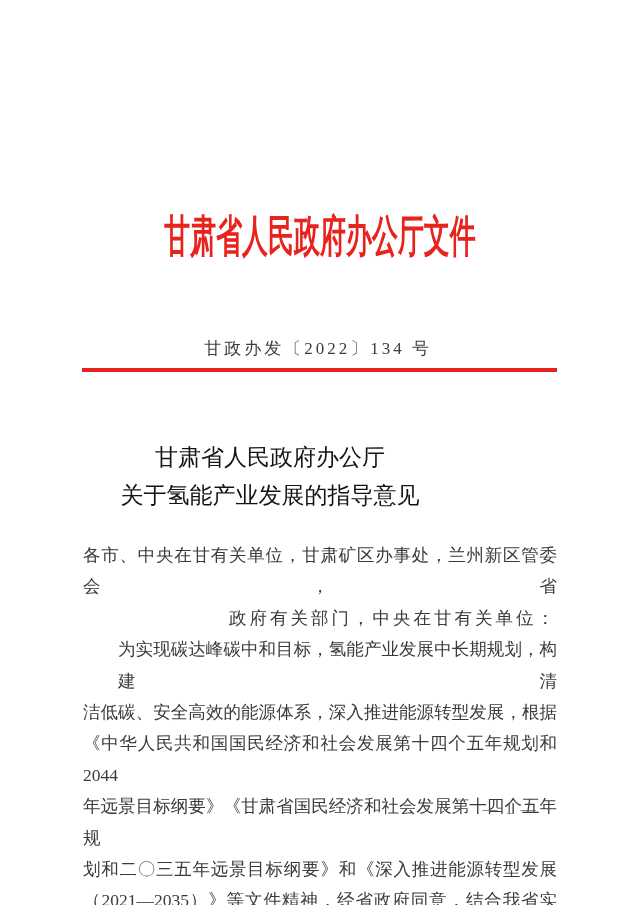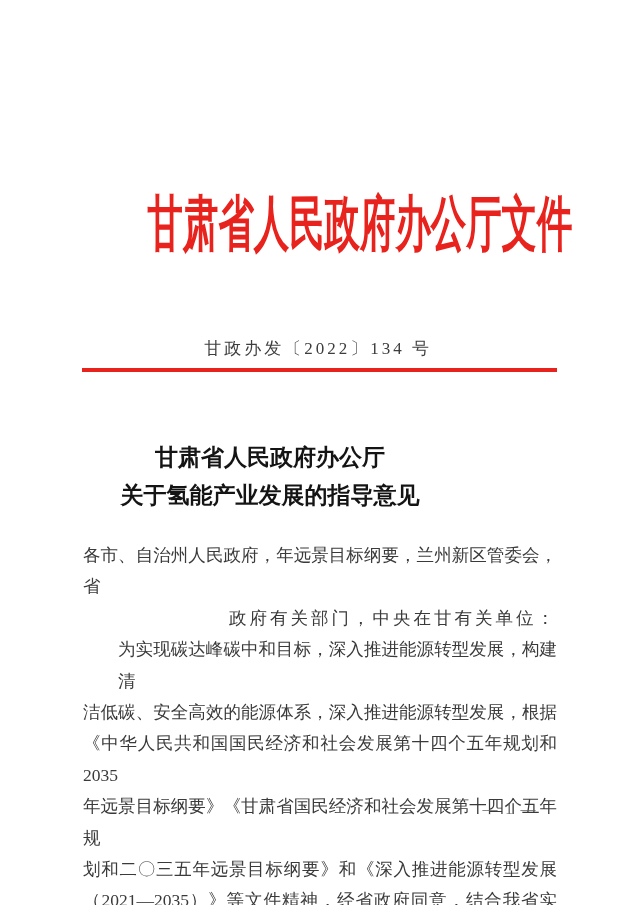--- a/index.html
+++ b/index.html
@@ -12,27 +12,27 @@
     width: 640px;
     height: 905px;
     background: #ffffff;
     overflow: hidden;
     font-family: "Liberation Serif", serif;
   }
 
   
   .letterhead-title {
     position: absolute;
-    top: 187px;
+    top: 200px;
     left: 0;
     width: 640px;
     text-align: center;
     color: #e8231d;
     font-weight: bold;
-    font-size: 60px;
+    font-size: 44px;
     line-height: 74px;
     white-space: nowrap;
   }
   .letterhead-title .condense {
     display: inline-block;
     transform: scaleX(0.59);
     transform-origin: 50% 50%;
   }
 
   
@@ -58,21 +58,21 @@
   }
 
   
   .doc-title {
     position: absolute;
     top: 439px;
     left: 0;
     width: 540px;
     text-align: center;
     font-size: 23px;
-    font-weight: bold;
+    font-weight: normal;
     line-height: 38px;
     color: #141414;
   }
 
   
   .body-text {
     position: absolute;
     top: 540px;
     left: 83px;
     width: 474px;
@@ -119,25 +119,25 @@
   <div class="doc-number">甘政办发〔2022〕134 号</div>
 
   <div class="red-divider"></div>
 
   <div class="doc-title">
     <div>甘肃省人民政府办公厅</div>
     <div>关于氢能产业发展的指导意见</div>
   </div>
 
   <div class="body-text">
-      <div class="body-line stretch">各市、自治州人民政府，年远景目标纲要，兰州新区管委会，省</div>
+      <div class="body-line stretch">各市、中央在甘有关单位，甘肃矿区办事处，兰州新区管委会，省</div>
       <div class="body-line">政府有关部门，中央在甘有关单位：</div>
-      <div class="body-line indent stretch">为实现碳达峰碳中和目标，深入推进能源转型发展，构建清</div>
+      <div class="body-line indent stretch">为实现碳达峰碳中和目标，氢能产业发展中长期规划，构建清</div>
       <div class="body-line stretch">洁低碳、安全高效的能源体系，深入推进能源转型发展，根据</div>
-      <div class="body-line stretch">《中华人民共和国国民经济和社会发展第十四个五年规划和 2035</div>
+      <div class="body-line stretch">《中华人民共和国国民经济和社会发展第十四个五年规划和 2044</div>
       <div class="body-line stretch">年远景目标纲要》《甘肃省国民经济和社会发展第十四个五年规</div>
       <div class="body-line stretch">划和二〇三五年远景目标纲要》和《深入推进能源转型发展</div>
       <div class="body-line stretch">（2021—2035）》等文件精神，经省政府同意，结合我省实际，</div>
     </div>
 
   <div class="page-number">— 1 —</div>
 
 </div>
 
 </body></html>

